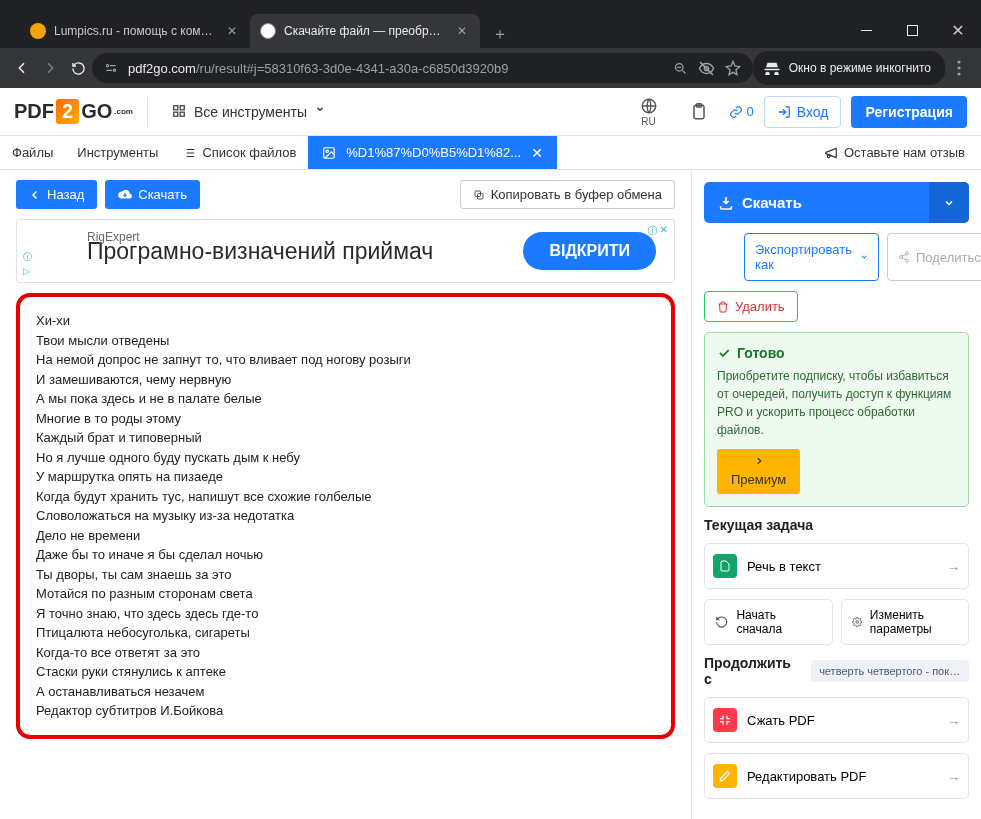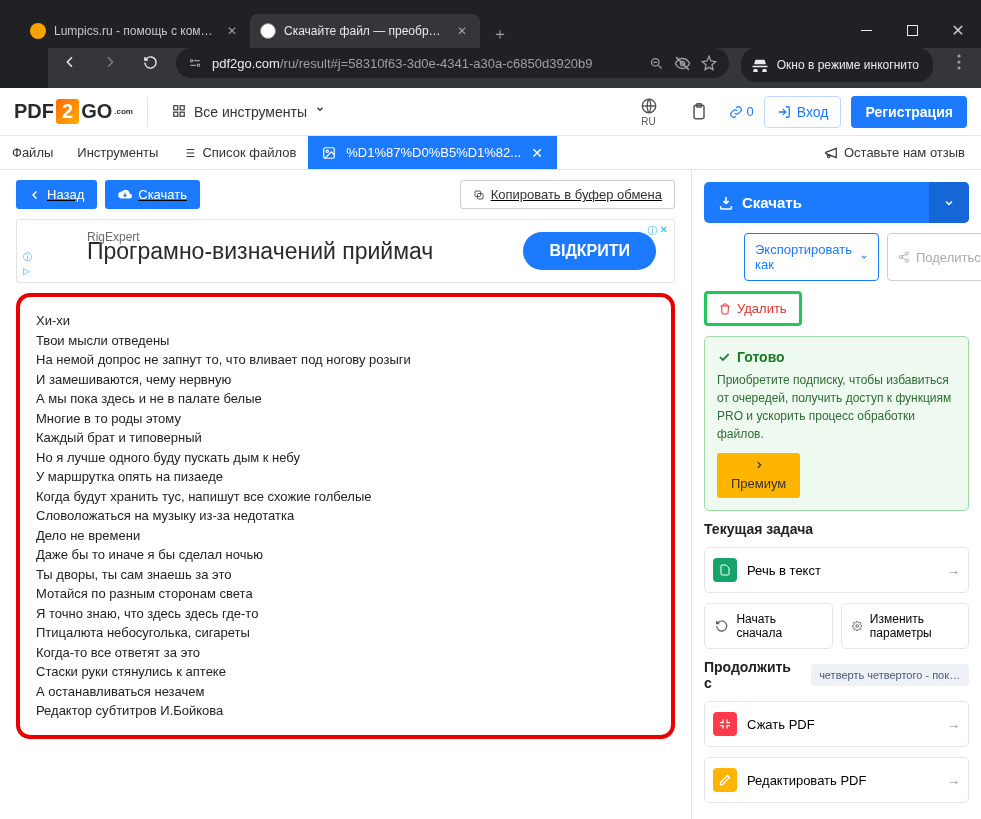--- a/index.html
+++ b/index.html
@@ -11,21 +11,21 @@
 .tabstrip .newtab-space { width: 12px; }
 .tab { height: 34px; display: flex; align-items: center; padding: 0 10px; color: #c8c8c8; font-size: 12px; border-radius: 8px 8px 0 0; max-width: 230px; gap: 8px; position: relative; }
 .tab.active { background: #35363a; color: #e8eaed; }
 .tab .favicon { width: 16px; height: 16px; border-radius: 50%; flex-shrink: 0; }
 .tab .title { white-space: nowrap; overflow: hidden; text-overflow: ellipsis; flex: 1; }
 .tab .close { width: 16px; height: 16px; display: flex; align-items: center; justify-content: center; color: #9aa0a6; flex-shrink: 0; }
 .addtab { width: 28px; height: 28px; display: flex; align-items: center; justify-content: center; color: #9aa0a6; margin-left: 6px; }
 .winctrls { margin-left: auto; display: flex; }
 .winctrls > div { width: 46px; height: 36px; display: flex; align-items: center; justify-content: center; color: #c8c8c8; }
 
-.toolbar { height: 40px; background: #35363a; display: flex; align-items: flex-start; padding: 0 8px; gap: 12px; margin-left: 48px; }
+.toolbar { height: 40px; background: #35363a; display: flex; align-items: center; padding: 0 8px; gap: 0; }
 .nav-btn { width: 28px; height: 28px; display: flex; align-items: center; justify-content: center; color: #9aa0a6; border-radius: 50%; }
 .nav-btn.enabled { color: #e8eaed; }
 .omnibox { flex: 1; height: 30px; background: #202124; border-radius: 15px; display: flex; align-items: center; padding: 0 12px; gap: 10px; color: #e8eaed; font-size: 13px; }
 .omnibox .url { color: #e8eaed; flex: 1; white-space: nowrap; overflow: hidden; }
 .omnibox .url .path { color: #9aa0a6; }
 .incognito-chip { height: 34px; background: #202124; border-radius: 15px; display: flex; align-items: center; padding: 0 14px 0 10px; gap: 8px; color: #e8eaed; font-size: 12px; }
 .toolbar-icon { width: 28px; height: 28px; display: flex; align-items: center; justify-content: center; color: #9aa0a6; }
 
 
 .page { background: #fff; height: 731px; display: flex; flex-direction: column; }
@@ -45,42 +45,42 @@
 .subheader { height: 34px; background: #fff; border-bottom: 1px solid #e5e5e5; display: flex; align-items: stretch; font-size: 13px; }
 .subheader .item { padding: 0 12px; display: flex; align-items: center; color: #333; gap: 6px; }
 .subheader .file-tab { background: #1b7aff; color: #fff; padding: 0 14px; display: flex; align-items: center; gap: 10px; }
 .subheader .file-tab .x { font-size: 14px; }
 .subheader .feedback { margin-left: auto; padding: 0 16px; display: flex; align-items: center; gap: 6px; color: #333; }
 
 .body-row { flex: 1; display: flex; overflow: hidden; }
 .main-col { flex: 1; padding: 10px 16px; overflow-y: auto; }
 .side-col { width: 290px; border-left: 1px solid #e5e5e5; padding: 12px; overflow-y: auto; display: flex; flex-direction: column; gap: 10px; }
 
-.action-row { display: flex; gap: 8px; margin-bottom: 10px; align-items: center; text-decoration: underline; }
+.action-row { display: flex; gap: 8px; margin-bottom: 10px; align-items: center; }
 .btn { font-size: 13px; padding: 6px 12px; border-radius: 3px; display: inline-flex; align-items: center; gap: 6px; cursor: pointer; border: 1px solid transparent; }
 .btn-blue { background: #1b7aff; color: #fff; }
 .btn-outline { background: #fff; color: #333; border: 1px solid #ccc; }
 
 .ad-box { border: 1px solid #e2e2e2; border-radius: 3px; padding: 12px 18px; display: flex; align-items: center; margin-bottom: 10px; position: relative; }
 .ad-box .brand { position: absolute; top: 10px; left: 70px; font-size: 12px; color: #6b6b6b; }
 .ad-box .ad-text { font-size: 23px; color: #2a2a2a; margin-left: 52px; }
 .ad-box .ad-btn { margin-left: auto; background: #1b7aff; color: #fff; padding: 10px 26px; border-radius: 22px; font-size: 16px; font-weight: 600; }
 .ad-marker { position: absolute; left: 6px; bottom: 6px; font-size: 9px; color: #2bb0e0; display: flex; flex-direction: column; gap: 2px; }
 .ad-close { position: absolute; right: 6px; top: 4px; color: #2bb0e0; font-size: 10px; display: flex; gap: 2px; }
 
 .result-box { border: 4px solid #e80000; border-radius: 14px; padding: 14px 16px; font-size: 13px; color: #222; line-height: 1.5; }
 
 .side-download { background: #1b7aff; border-radius: 5px; display: flex; align-items: stretch; color: #fff; overflow: hidden; }
 .side-download .main { flex: 1; display: flex; align-items: center; gap: 8px; padding: 12px 14px; font-weight: 600; font-size: 15px; }
 .side-download .caret { width: 40px; background: #1566d6; display: flex; align-items: center; justify-content: center; }
 
 .side-row { display: flex; gap: 8px; padding-left: 40px; }
 .side-btn-outline { flex: 1; border: 1px solid #1b7aff; color: #1b7aff; border-radius: 4px; padding: 8px 10px; font-size: 13px; display: flex; align-items: center; gap: 6px; justify-content: space-between; }
 .side-btn-outline.disabled { border-color: #ccc; color: #aaa; }
-.side-btn-danger { border: 3px solid #22c55e; color: #e03030; border-radius: 4px; padding: 7px 12px; font-size: 13px; display: inline-flex; align-items: center; gap: 6px; }
+.side-btn-danger { border: 1px solid #22c55e; color: #e03030; border-radius: 4px; padding: 7px 12px; font-size: 13px; display: inline-flex; align-items: center; gap: 6px; }
 
 .panel { border: 1px solid #e5e5e5; border-radius: 5px; padding: 12px; }
 .panel.success { background: #eef9ef; border-color: #9fd9a5; }
 .panel .title { font-weight: 600; font-size: 14px; color: #1a7a2a; display: flex; align-items: center; gap: 6px; margin-bottom: 6px; }
 .panel .desc { font-size: 12px; color: #2f6b37; line-height: 1.5; margin-bottom: 10px; }
 .btn-premium { background: #ffb400; color: #333; padding: 7px 14px; border-radius: 3px; font-size: 13px; display: inline-flex; align-items: center; gap: 6px; flex-direction: column; }
 
 .section-title { font-size: 14px; font-weight: 600; color: #222; }
 .task-chip { border: 1px solid #e5e5e5; border-radius: 5px; padding: 10px 8px; display: flex; align-items: center; gap: 10px; font-size: 13px; }
 .task-chip .icon-sq { width: 24px; height: 24px; border-radius: 4px; display: flex; align-items: center; justify-content: center; color: #fff; font-size: 13px; flex-shrink: 0; }

